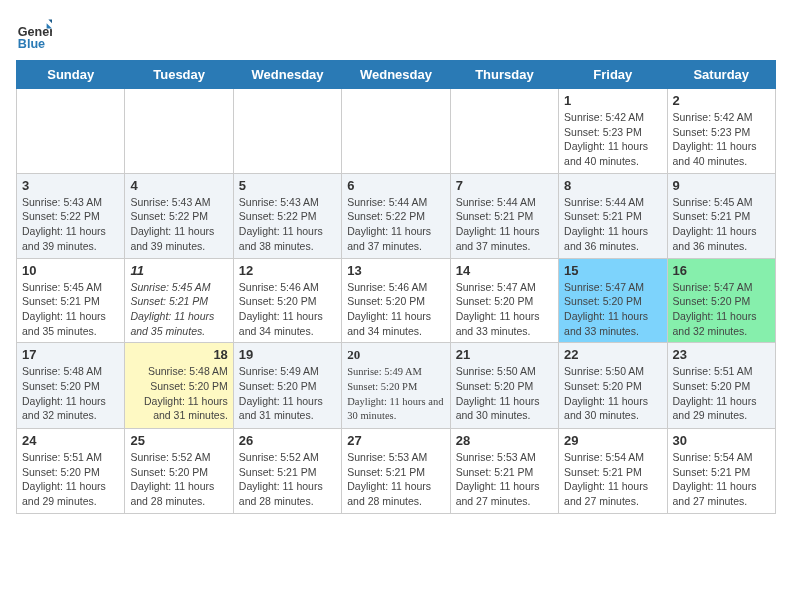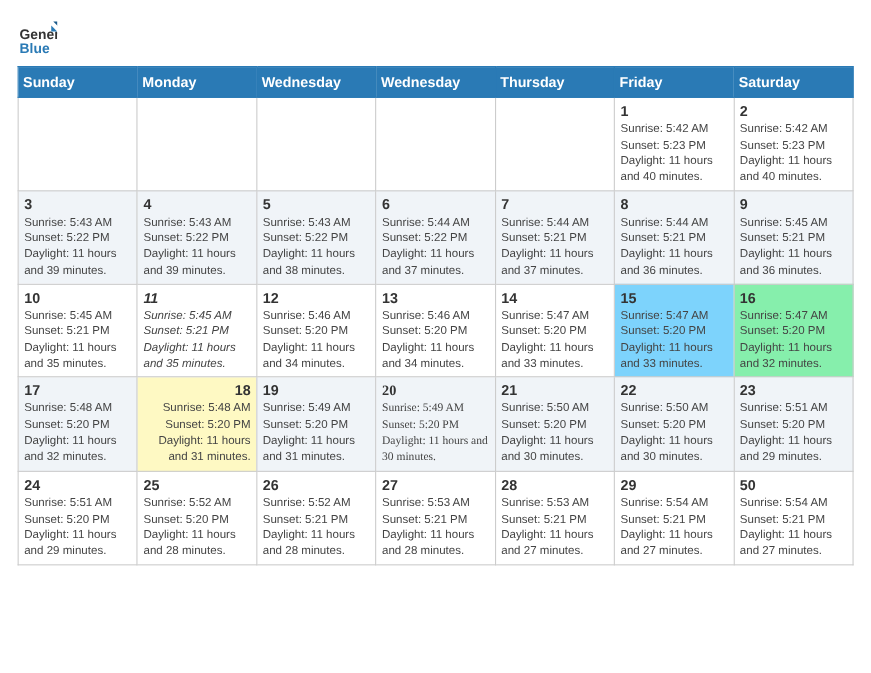--- a/index.html
+++ b/index.html
@@ -40,22 +40,22 @@
       color: #555;
     }
     .calendar-table {
       width: 100%;
       border-collapse: collapse;
       font-size: 11px;
     }
     .calendar-table th {
       background-color: #2a7ab5;
       color: #fff;
-      padding: 6px 4px;
-      text-align: left;
+      padding: 6px 16px;
+      text-align: center;
       font-size: 13px;
       font-weight: bold;
       border: 1px solid #2a7ab5;
     }
     .calendar-table td {
       border: 1px solid #ccc;
       vertical-align: top;
       padding: 4px 5px;
       height: 80px;
       width: calc(100% / 7);
@@ -103,21 +103,21 @@
   <div class="title-section">
     <div class="month-title"></div>
     <div class="location-title"></div>
   </div>
 </div>
 
 <table class="calendar-table">
   <thead>
     <tr>
     <th>Sunday</th>
-        <th>Monday</th>
+        <th>Tuesday</th>
         <th>Wednesday</th>
         <th>Wednesday</th>
         <th>Thursday</th>
         <th>Friday</th>
         <th>Saturday</th>
       </tr>
   </thead>
   <tbody id="calendar-body">
   <tr>
         <td class="empty-cell"></td>
@@ -301,20 +301,20 @@
 Sunset: 5:21 PM
 Daylight: 11 hours and 27 minutes.</div>
         </td>
         <td style="background: rgb(255, 255, 255);">
           <div class="day-number">29</div>
           <div class="day-info" style="white-space: pre-line;">Sunrise: 5:54 AM
 Sunset: 5:21 PM
 Daylight: 11 hours and 27 minutes.</div>
         </td>
         <td style="background: rgb(255, 255, 255);">
-          <div class="day-number">50</div>
+          <div class="day-number">30</div>
           <div class="day-info" style="white-space: pre-line;">Sunrise: 5:54 AM
 Sunset: 5:21 PM
 Daylight: 11 hours and 27 minutes.</div>
         </td>
       </tr>
     </tbody>
 </table>
 
 </body></html>

